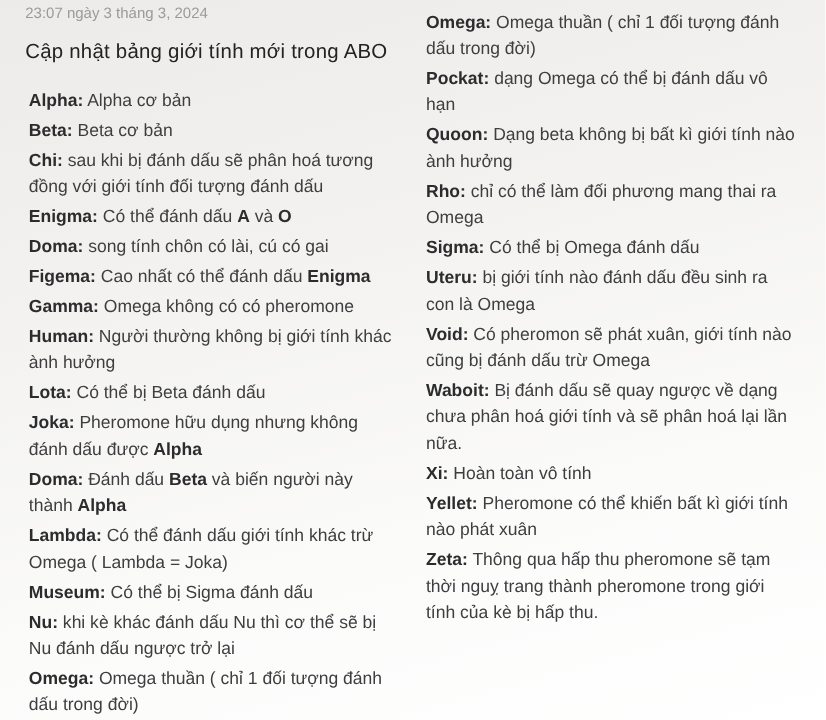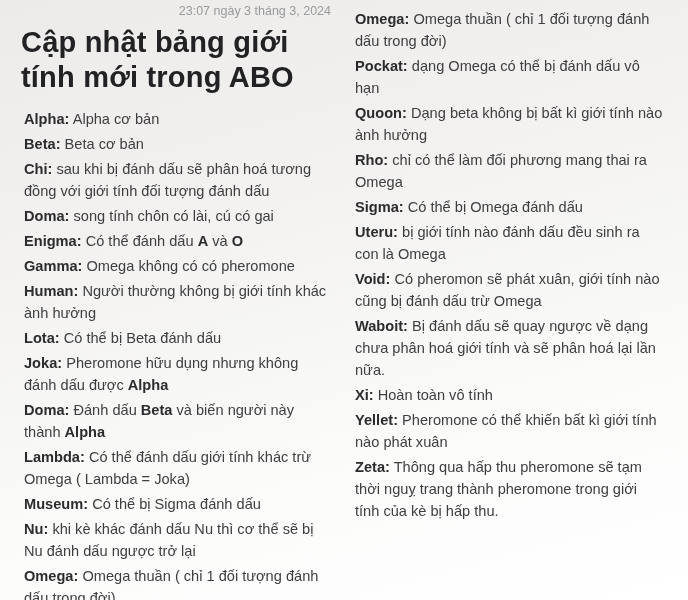--- a/index.html
+++ b/index.html
@@ -9,30 +9,30 @@
     overflow:hidden;
     background:linear-gradient(165deg,#ecebe9 0%,#f3f2f0 35%,#fbfbfa 70%,#ffffff 100%);
     font-family:"Liberation Sans","DejaVu Sans",sans-serif;
     display:flex;
     box-sizing:border-box;
   }
   .col{box-sizing:border-box;}
   .col-left{width:310px;margin-left:21px;padding-top:3px;}
   .col-right{width:316px;margin-left:21px;padding-top:5px;}
   .timestamp{
-    text-align:right;
+    text-align:left;
     color:#999a9b;
     font-size:12.5px;
     line-height:17px;
     margin:0 0 5px 0;
   }
   .title{
-    font-size:29px;
+    font-size:17px;
     line-height:35px;
-    font-weight:700;
+    font-weight:400;
     color:#222224;
     margin:0 0 13px 0;
     letter-spacing:.2px;
   }
   .entries{
     font-size:14.6px;
     line-height:22px;
     color:#3e3e40;
   }
   .entry{margin:3px;}
@@ -43,22 +43,23 @@
 <body>
 
 <div class="page">
   <div class="col col-left">
     <div class="timestamp">23:07 ngày 3 tháng 3, 2024</div>
     <h1 class="title">Cập nhật bảng giới tính mới trong ABO</h1>
     <div class="entries">
         <p class="entry"><span class="term">Alpha:</span> <span class="seg">Alpha cơ bản</span></p>
         <p class="entry"><span class="term">Beta:</span> <span class="seg">Beta cơ bản</span></p>
         <p class="entry"><span class="term">Chi:</span> <span class="seg">sau khi bị đánh dấu sẽ phân hoá tương đồng với giới tính đối tượng đánh dấu</span></p>
+        <p class="entry"><span class="term">Enigma:</span> <span class="seg">Có thể đánh dấu </span><span class="seg-bold">A</span><span class="seg"> và </span><span class="seg-bold">O</span></p>
         <p class="entry"><span class="term">Doma:</span> <span class="seg">song tính chôn có lài, cú có gai</span></p>
-        <p class="entry"><span class="term">Enigma:</span> <span class="seg">Có thể đánh dấu </span><span class="seg-bold">A</span><span class="seg"> và </span><span class="seg-bold">O</span></p>
+        <p class="entry"><span class="term">Figema:</span> <span class="seg">Cao nhất có thể đánh dấu </span><span class="seg-bold">Enigma</span></p>
         <p class="entry"><span class="term">Gamma:</span> <span class="seg">Omega không có có pheromone</span></p>
         <p class="entry"><span class="term">Human:</span> <span class="seg">Người thường không bị giới tính khác ành hưởng</span></p>
         <p class="entry"><span class="term">Lota:</span> <span class="seg">Có thể bị Beta đánh dấu</span></p>
         <p class="entry"><span class="term">Joka:</span> <span class="seg">Pheromone hữu dụng nhưng không đánh dấu được </span><span class="seg-bold">Alpha</span></p>
         <p class="entry"><span class="term">Doma:</span> <span class="seg">Đánh dấu </span><span class="seg-bold">Beta</span><span class="seg"> và biến người này thành </span><span class="seg-bold">Alpha</span></p>
         <p class="entry"><span class="term">Lambda:</span> <span class="seg">Có thể đánh dấu giới tính khác trừ Omega ( Lambda = Joka)</span></p>
         <p class="entry"><span class="term">Museum:</span> <span class="seg">Có thể bị Sigma đánh dấu</span></p>
         <p class="entry"><span class="term">Nu:</span> <span class="seg">khi kè khác đánh dấu Nu thì cơ thể sẽ bị Nu đánh dấu ngược trở lại</span></p>
         <p class="entry"><span class="term">Omega:</span> <span class="seg">Omega thuần ( chỉ 1 đối tượng đánh dấu trong đời)</span></p>
         <p class="entry"><span class="term">Pockat:</span> <span class="seg">dạng Omega có thể bị đánh dấu vô</span></p>

